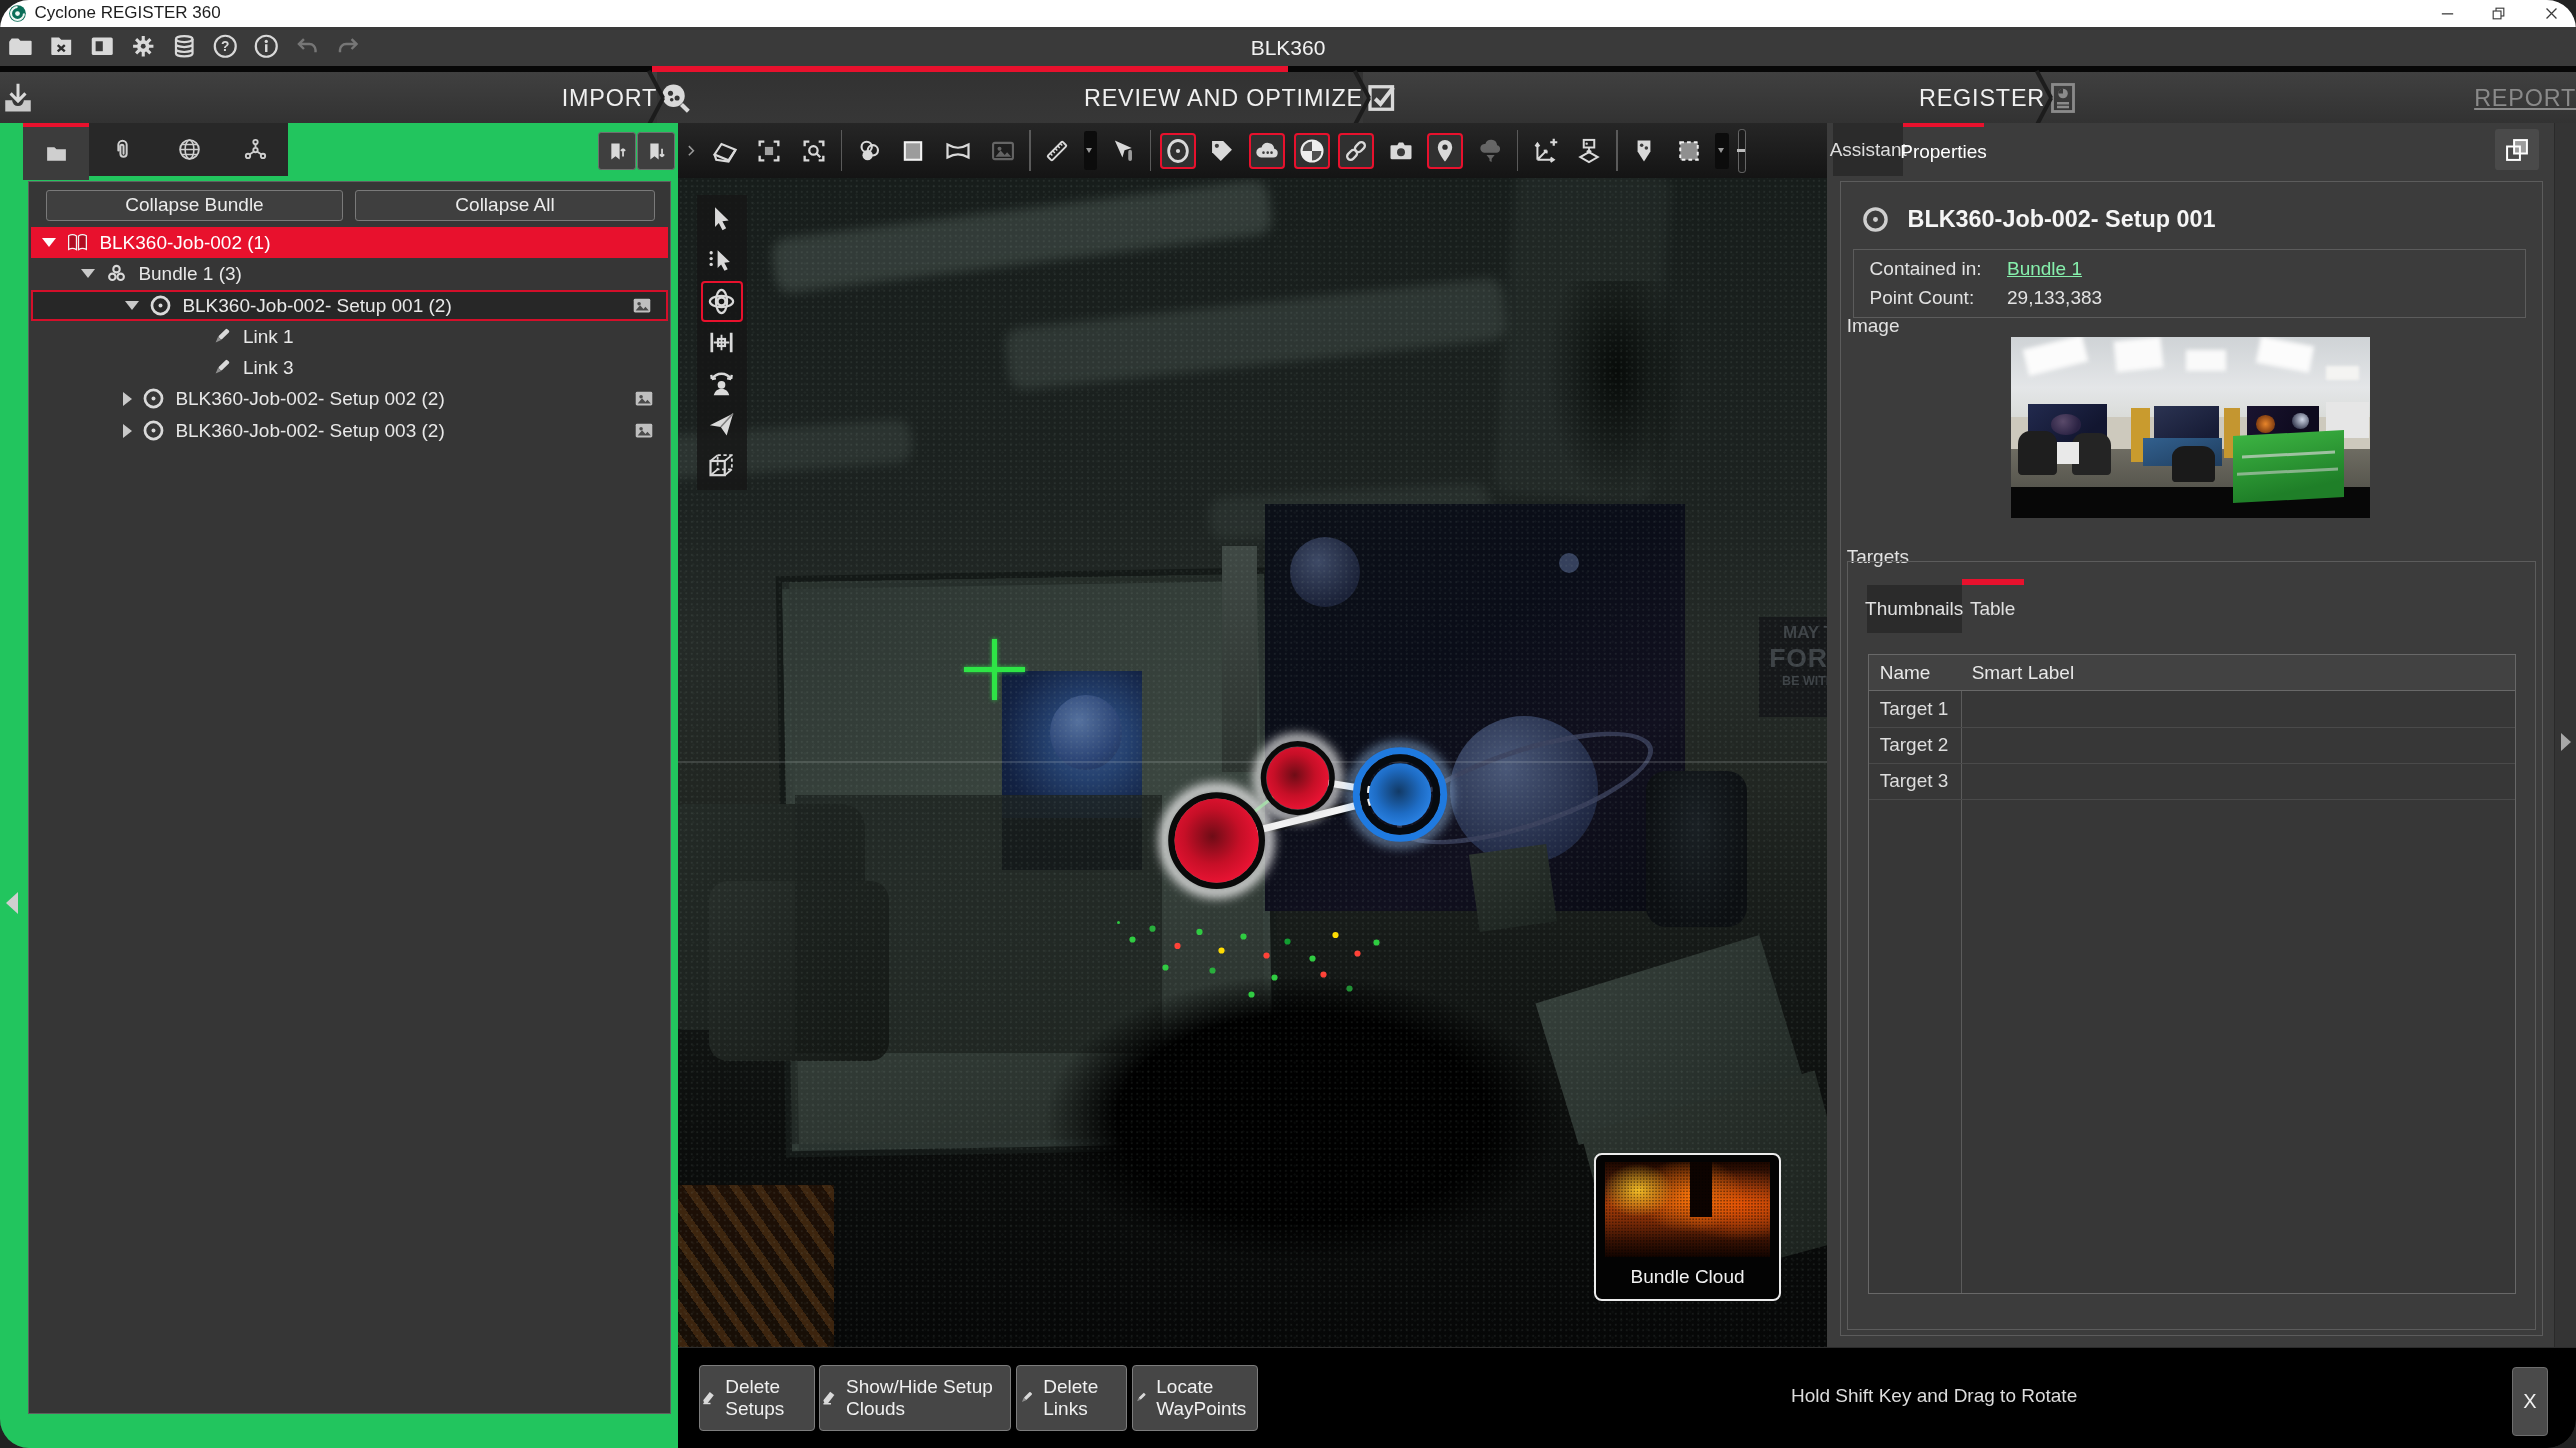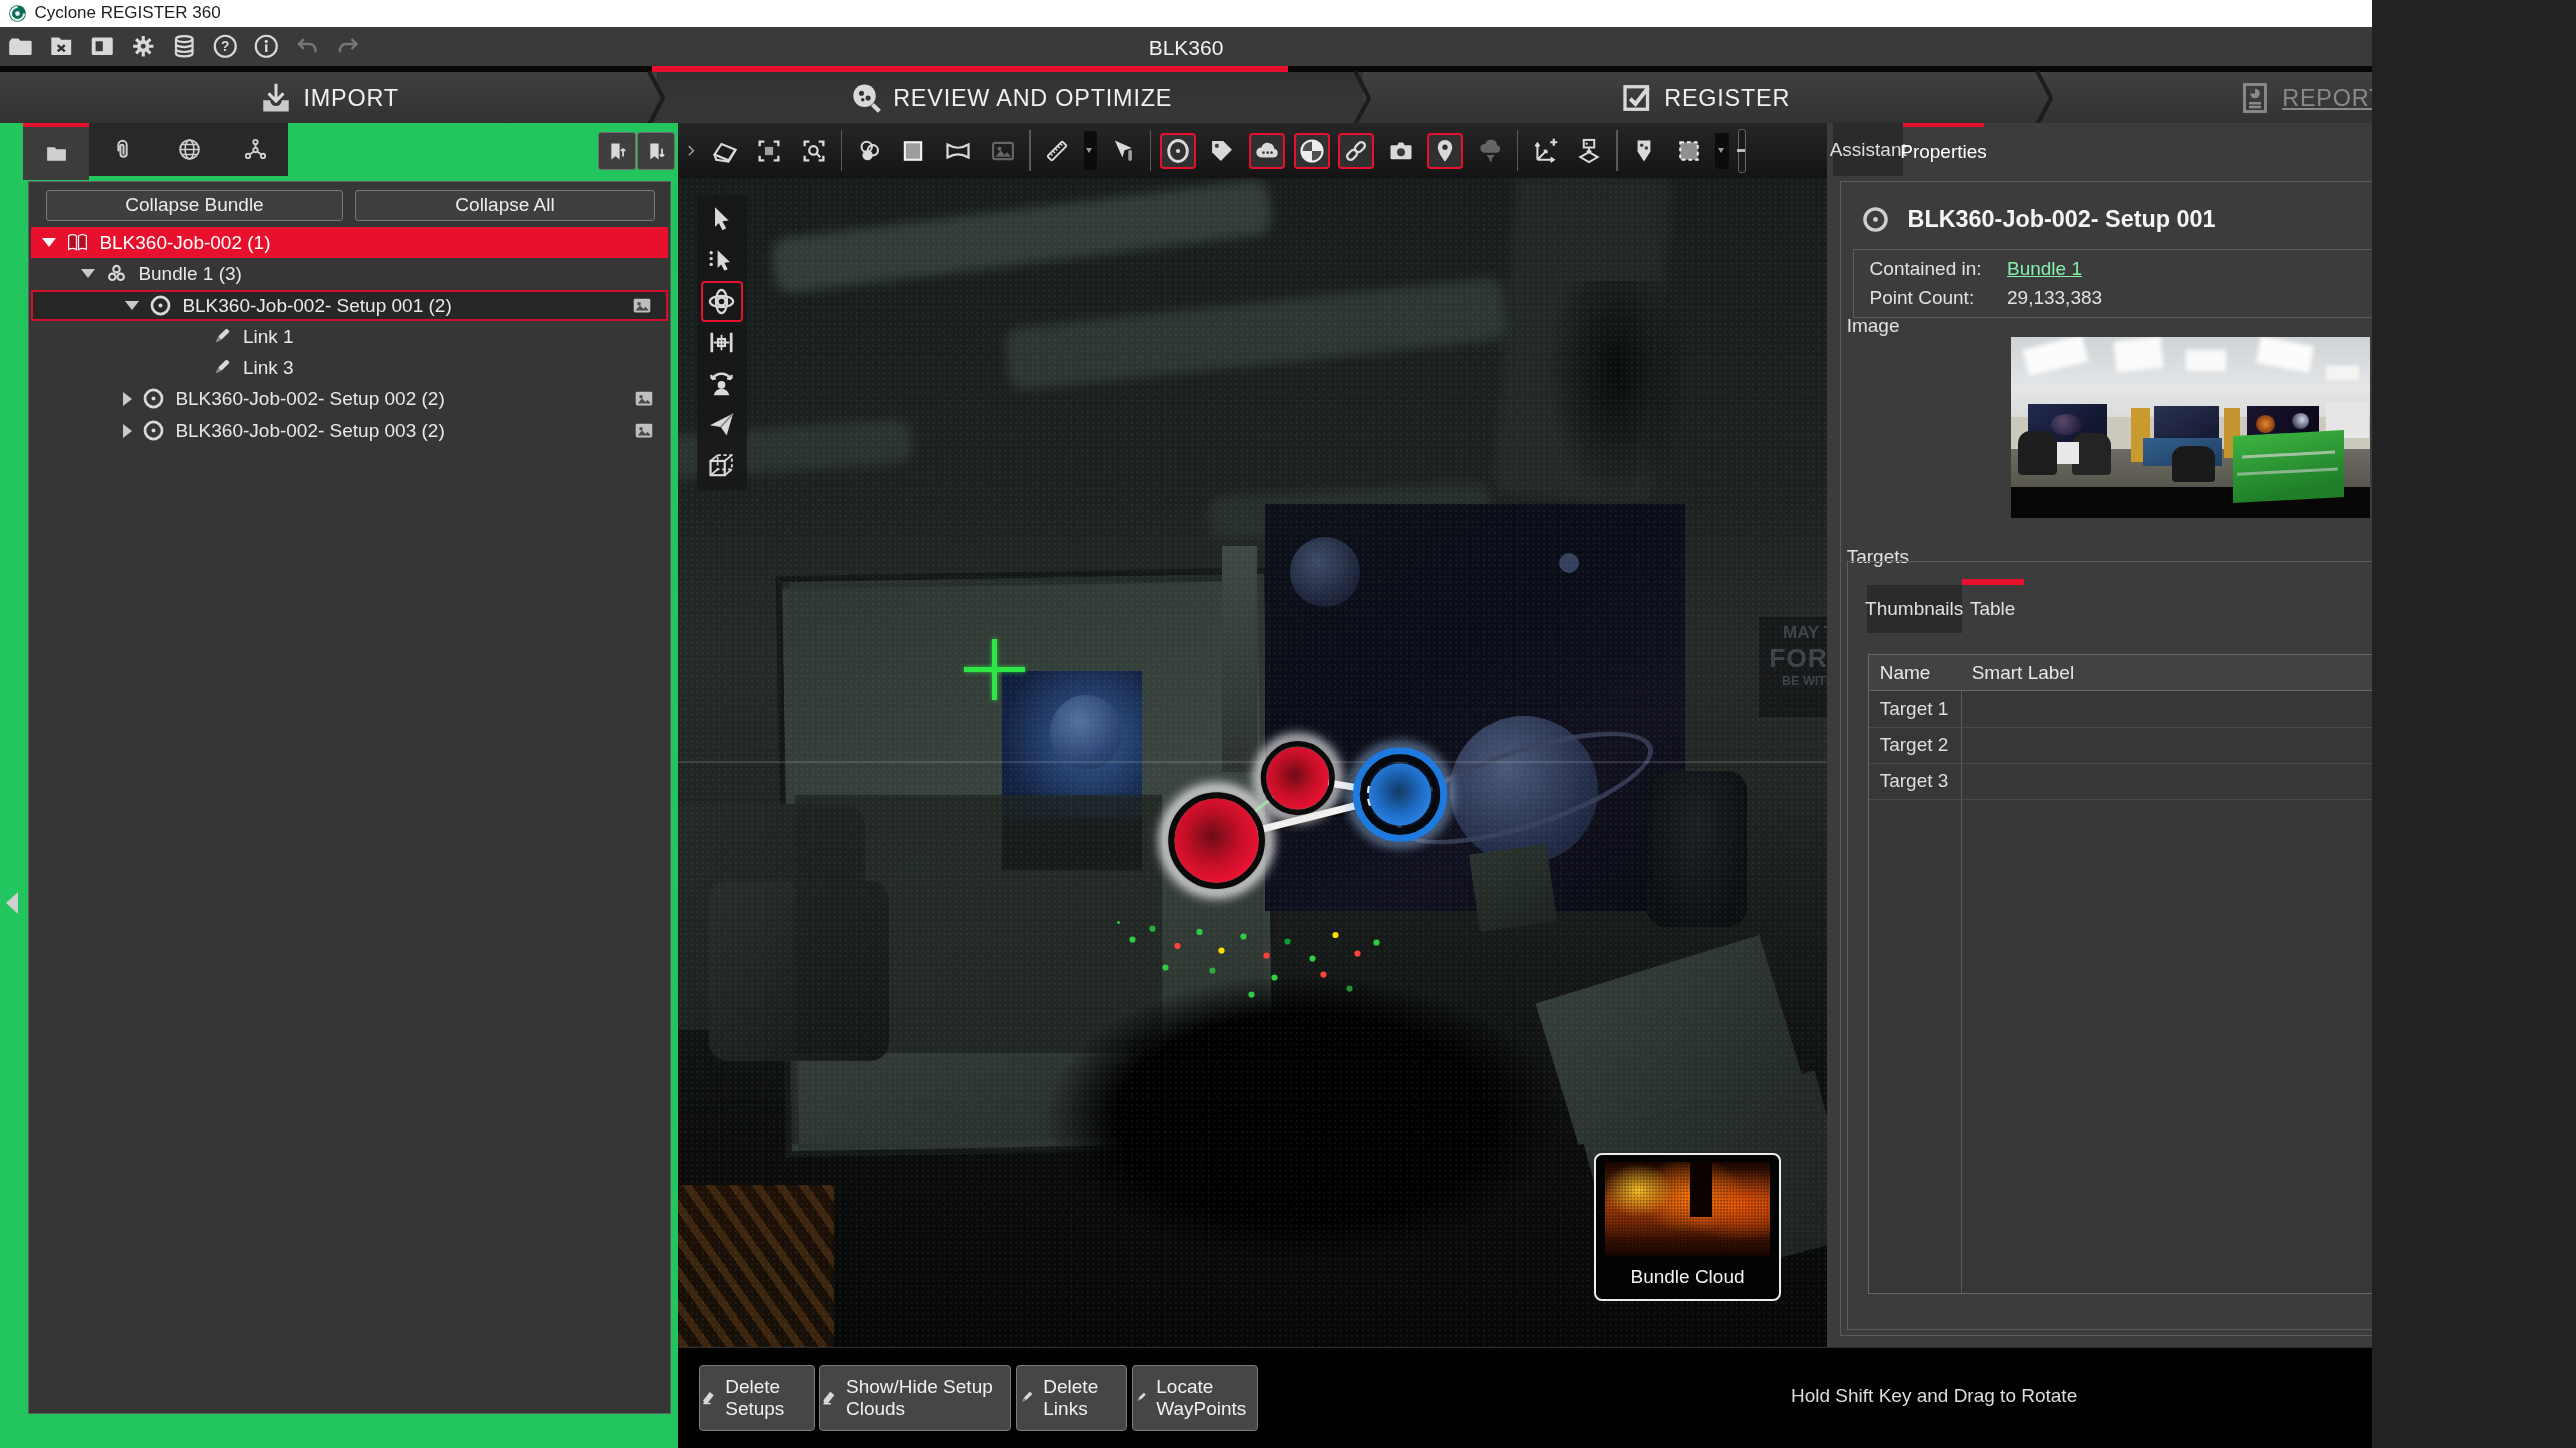--- a/index.html
+++ b/index.html
@@ -1,38 +1,38 @@
 <!DOCTYPE html>
 <html style="font-size:12.5px"><head>
 <meta charset="utf-8">
 <style>
   html,body{margin:0;padding:0;background:#222;}
-  #app{position:relative;width:2372px;height:1448px;overflow:hidden;
-       font-family:"Liberation Sans",sans-serif;background:#383838;color:#e4e4e4;
+  #app{position:relative;width:2576px;height:1448px;overflow:hidden;
+       font-family:"Liberation Sans",sans-serif;background:#383838;color:#e4e4e4;border-radius:29px;
        -webkit-font-smoothing:antialiased;}
   .ic{display:inline-block;line-height:0;color:#d9d9d9;}
   .ic svg{width:100%;height:100%;display:block;}
   .dis{opacity:.38;}
   
   .titlebar{position:absolute;left:0;top:0;width:2576px;height:26.5px;background:#ffffff;color:#1d1d1d;
             display:flex;align-items:center;}
   .titlebar .logo{width:19px;height:19px;margin:0 7.8px 0 7.8px;}
   .titlebar .apptitle{font-size:17px;color:#1d1d1d;}
   .winbtn{position:absolute;top:0;width:47px;height:26.5px;display:flex;align-items:center;justify-content:center;color:#3c3c3c;}
   .winbtn .ic{width:17px;height:17px;color:#3c3c3c;}
   
   .menubar{position:absolute;left:0;top:26.5px;width:2576px;height:39px;background:#3a3a3a;display:flex;align-items:center;}
   .mbtn{width:41px;height:34px;display:flex;align-items:center;justify-content:center;}
   .mbtn .ic{width:26.5px;height:26.5px;}
   .blktitle{position:absolute;left:50%;top:36px;transform:translateX(-50%);font-size:21px;color:#f2f2f2;}
   .sepline{position:absolute;left:0;top:66px;width:2576px;height:6.2px;background:#070707;}
   .sepred{position:absolute;left:652px;top:0;width:636px;height:6.2px;background:#e8112d;}
   
   .workflow{position:absolute;left:0;top:72px;width:2576px;height:52px;background:linear-gradient(#404040,#323232);}
-  .wtab{position:absolute;top:0;height:52px;display:flex;align-items:center;justify-content:center;gap:9.4px;}
+  .wtab{position:absolute;top:0;height:52px;display:flex;align-items:center;justify-content:space-between;gap:9.4px;}
   .wtab.active{background:linear-gradient(#323232,#373737);}
   .wtab .ic{width:36px;height:36px;}
   .wlabel{font-size:23.4px;letter-spacing:0.8px;color:#f0f0f0;}
   .wtab.disabled .wlabel{color:#8a8a8a;text-decoration:underline;}
   .wtab.disabled .ic{color:#8a8a8a;}
   .wsep{position:absolute;top:0;width:23.4px;height:52px;}
   .wsep i{position:absolute;left:9.4px;width:3.9px;height:31px;background:#1c1c1c;}
   .wsep i.a{top:-3.1px;transform:rotate(-28deg);}
   .wsep i.b{bottom:-3.1px;transform:rotate(28deg);}
   

